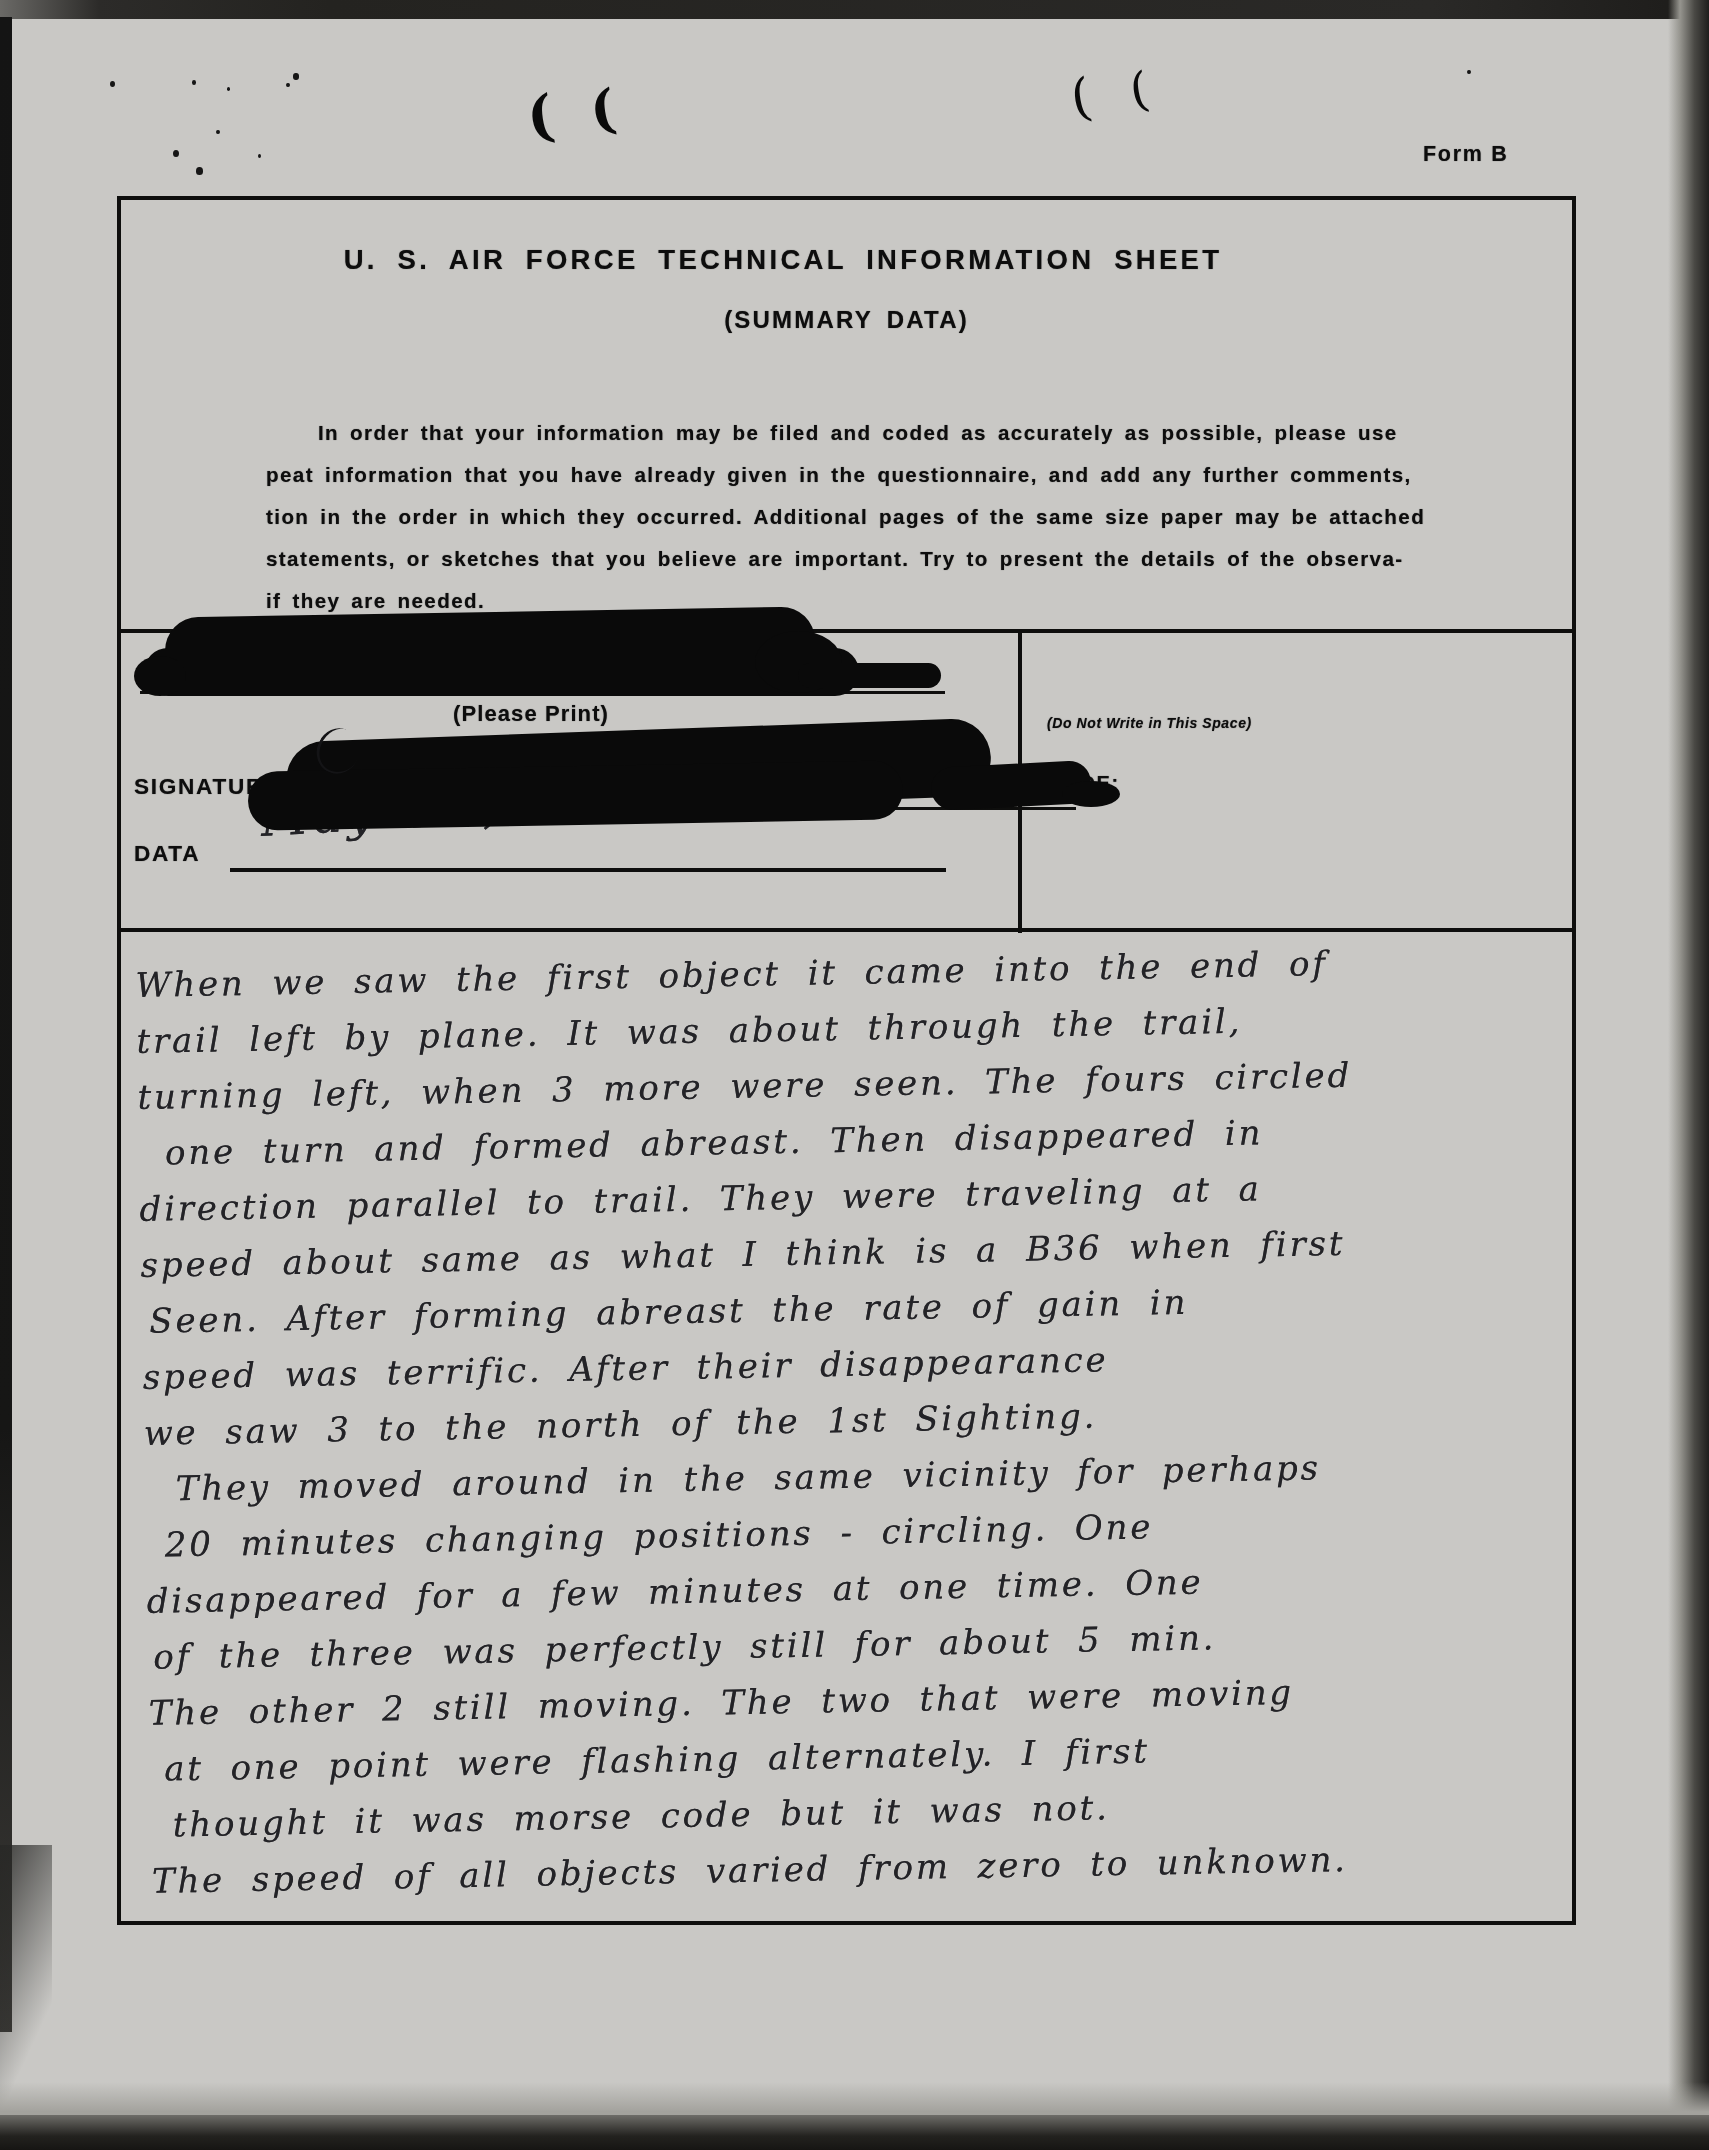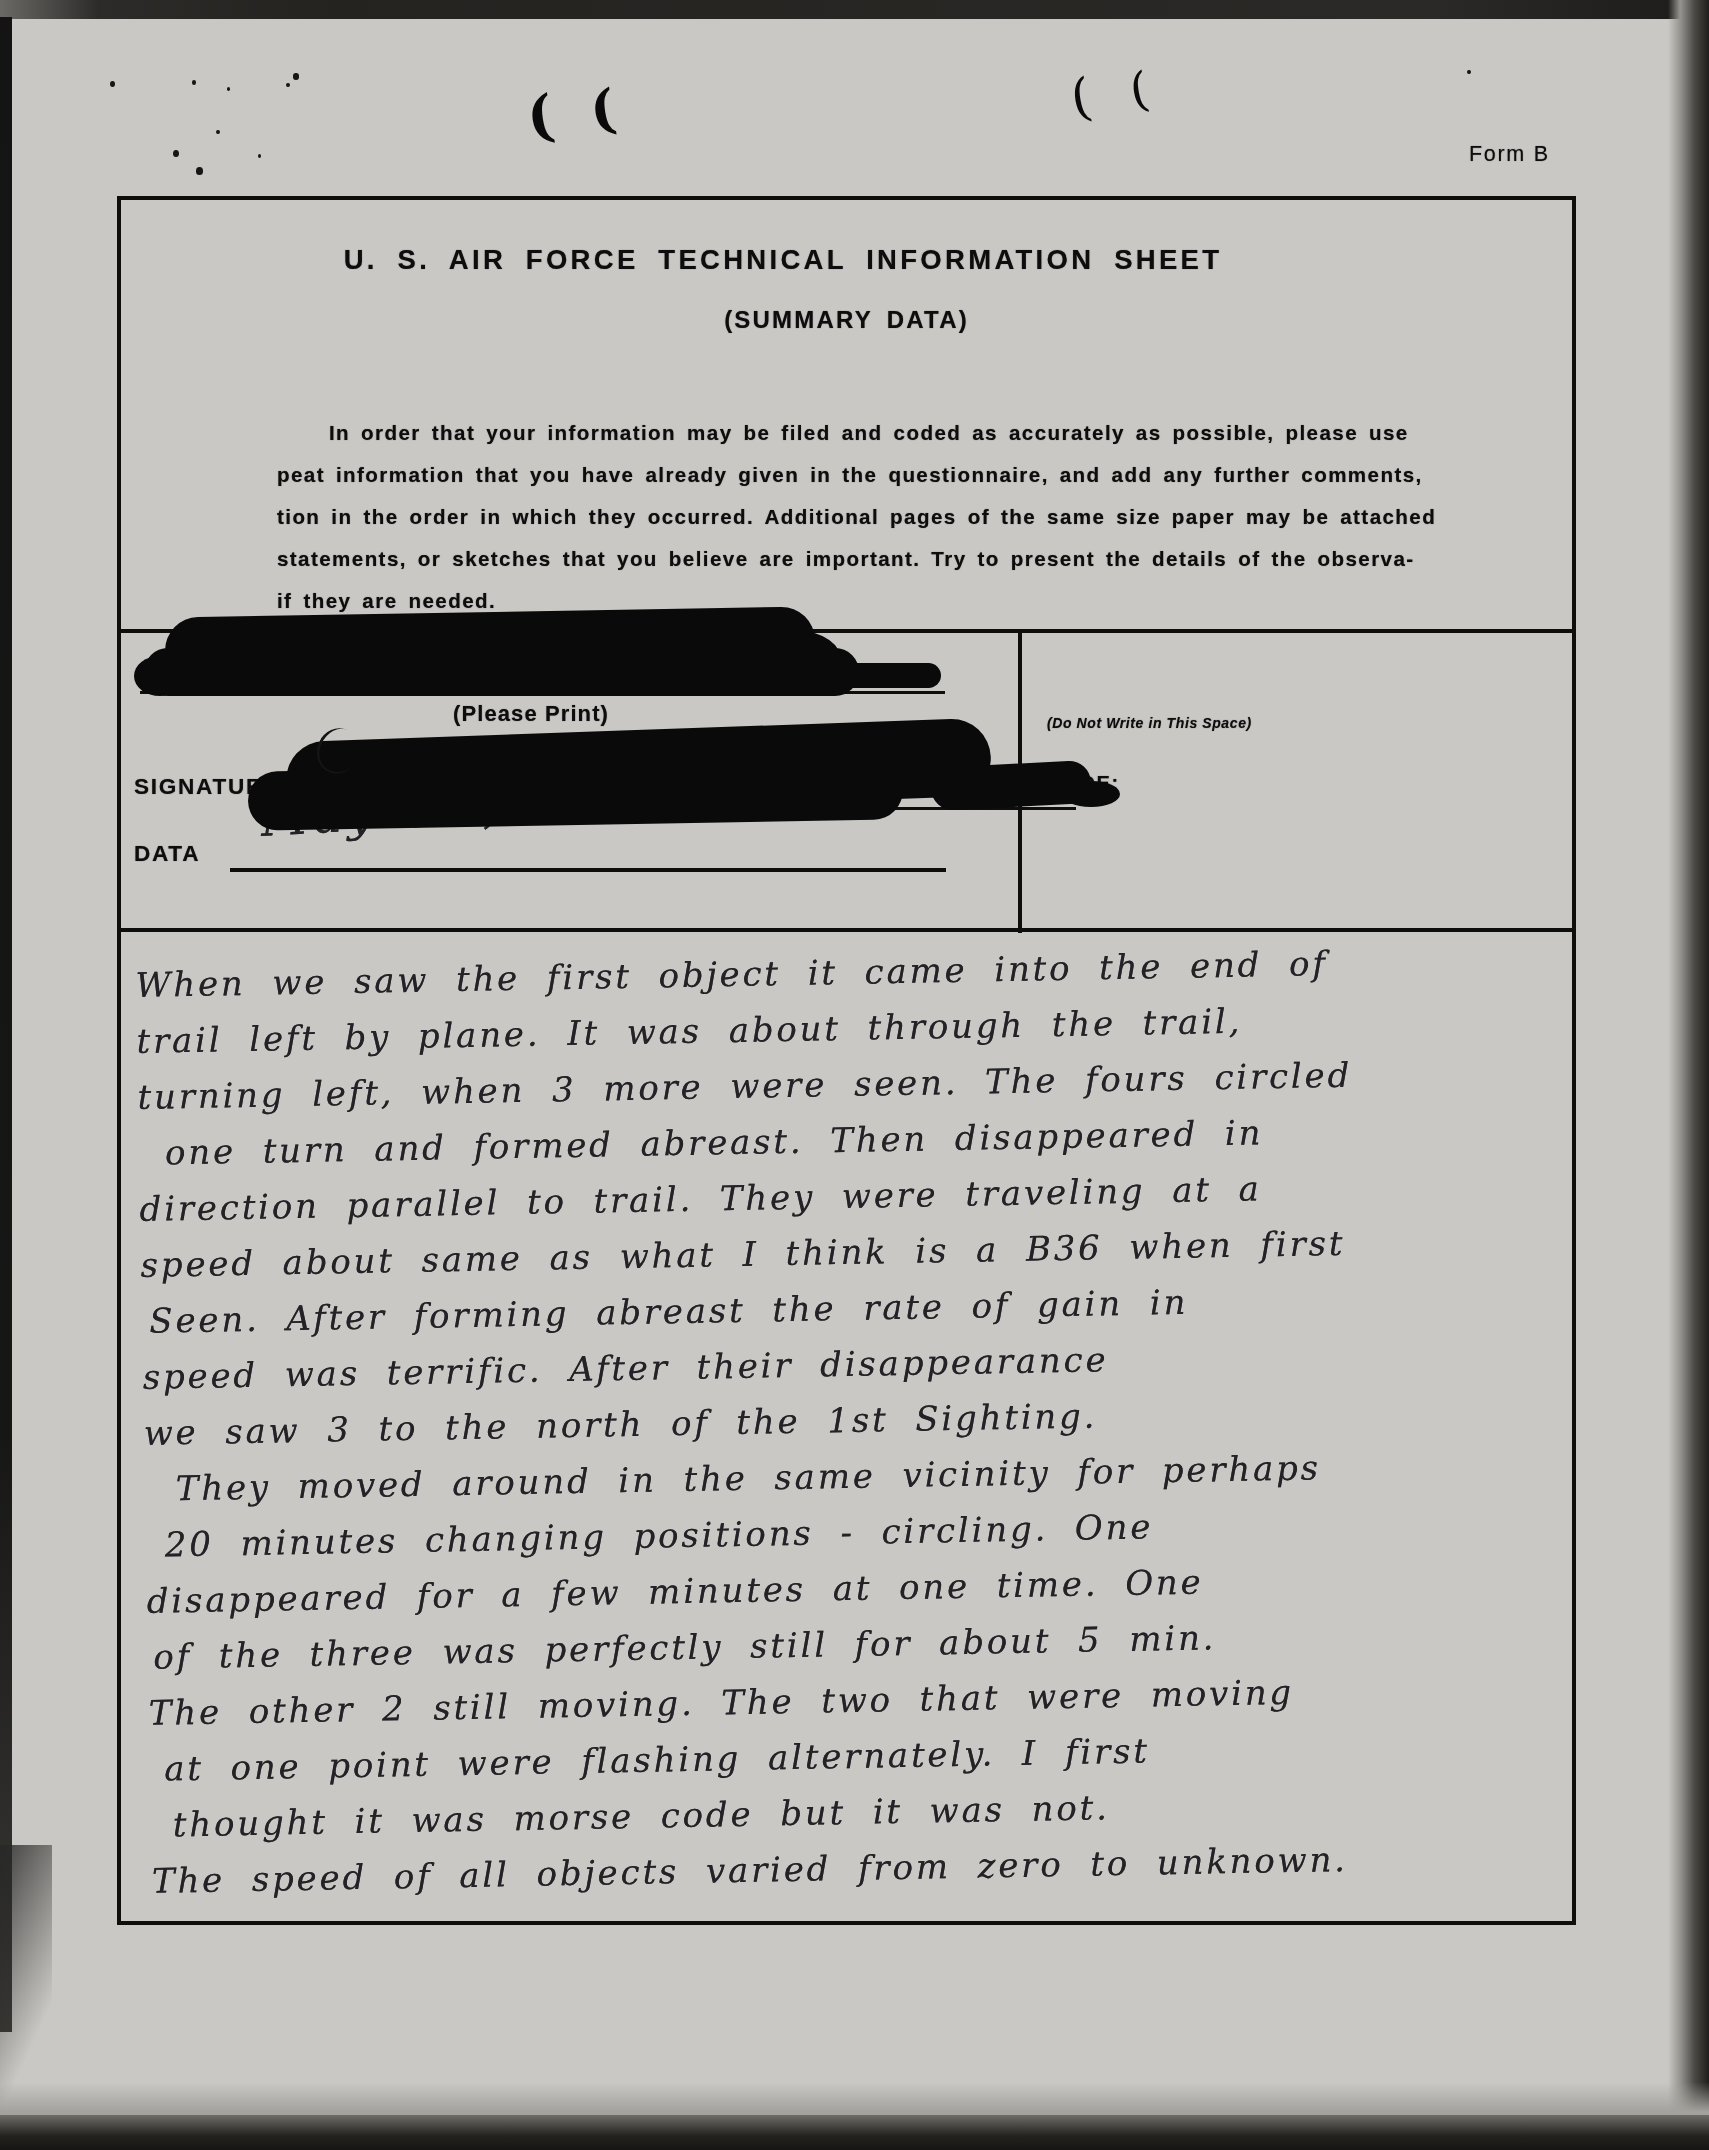--- a/index.html
+++ b/index.html
@@ -16,31 +16,31 @@
              background:linear-gradient(90deg,rgba(160,159,155,0) 0px,#96958f 12px,#4a4945 26.4px,#1f1e1c 41px);}
   .edge-bottom-shadow{position:absolute;left:0;top:2082px;width:1709px;height:35px;
              background:linear-gradient(180deg,rgba(150,149,144,0) 0%,#a3a29d 85%);}
   .edge-bottom{position:absolute;left:0;top:2115px;width:1709px;height:35px;
              background:linear-gradient(180deg,#6e6d69 0%,#23221f 60%,#161513 100%);}
 
   .speck{position:absolute;background:#161616;border-radius:50%;}
 
   
   .print{color:#0d0d0d;text-shadow:0 0 1.1px rgba(10,10,10,.55);}
-  .form-label{position:absolute;left:1423px;top:142px;font-size:21.5px;font-weight:400;letter-spacing:1.7px;margin-left:46px;}
+  .form-label{position:absolute;left:1423px;top:142px;font-size:21.5px;font-weight:700;letter-spacing:1.7px;}
   .stray{position:absolute;color:#0a0a0a;font-family:"DejaVu Serif",serif;font-weight:700;}
 
   .form-box{position:absolute;left:117px;top:196px;width:1459px;height:1729px;
             border:4.4px solid #0e0e0d;box-sizing:border-box;}
   .title{position:absolute;left:117px;top:244px;width:1332px;text-align:center;
          font-size:27.5px;font-weight:700;letter-spacing:3.3px;word-spacing:8.8px;}
   .subtitle{position:absolute;left:117px;top:306px;width:1459px;text-align:center;
          font-size:24px;font-weight:700;letter-spacing:2.2px;word-spacing:5.5px;}
 
-  .instructions{position:absolute;left:277px;top:412px;width:1261px;
+  .instructions{position:absolute;left:266px;top:412px;width:1261px;
          font-size:20.6px;font-weight:700;line-height:42px;letter-spacing:1.4px;word-spacing:3.9px;}
   .instructions div:first-child{text-indent:52px;}
 
   .hline{position:absolute;background:#0e0e0d;}
   .vline{position:absolute;background:#0e0e0d;}
 
   .field-label{position:absolute;font-size:22.6px;font-weight:700;letter-spacing:1.7px;}
   .hint{position:absolute;font-size:22px;font-weight:700;letter-spacing:1.1px;}
   .dnw{position:absolute;left:1047px;top:671px;font-size:14px;font-weight:700;font-style:italic;letter-spacing:0.6px;margin-top:44px;}
   .code{position:absolute;left:1047px;top:735px;font-size:20px;font-weight:700;letter-spacing:1.7px;margin-top:37px;}

